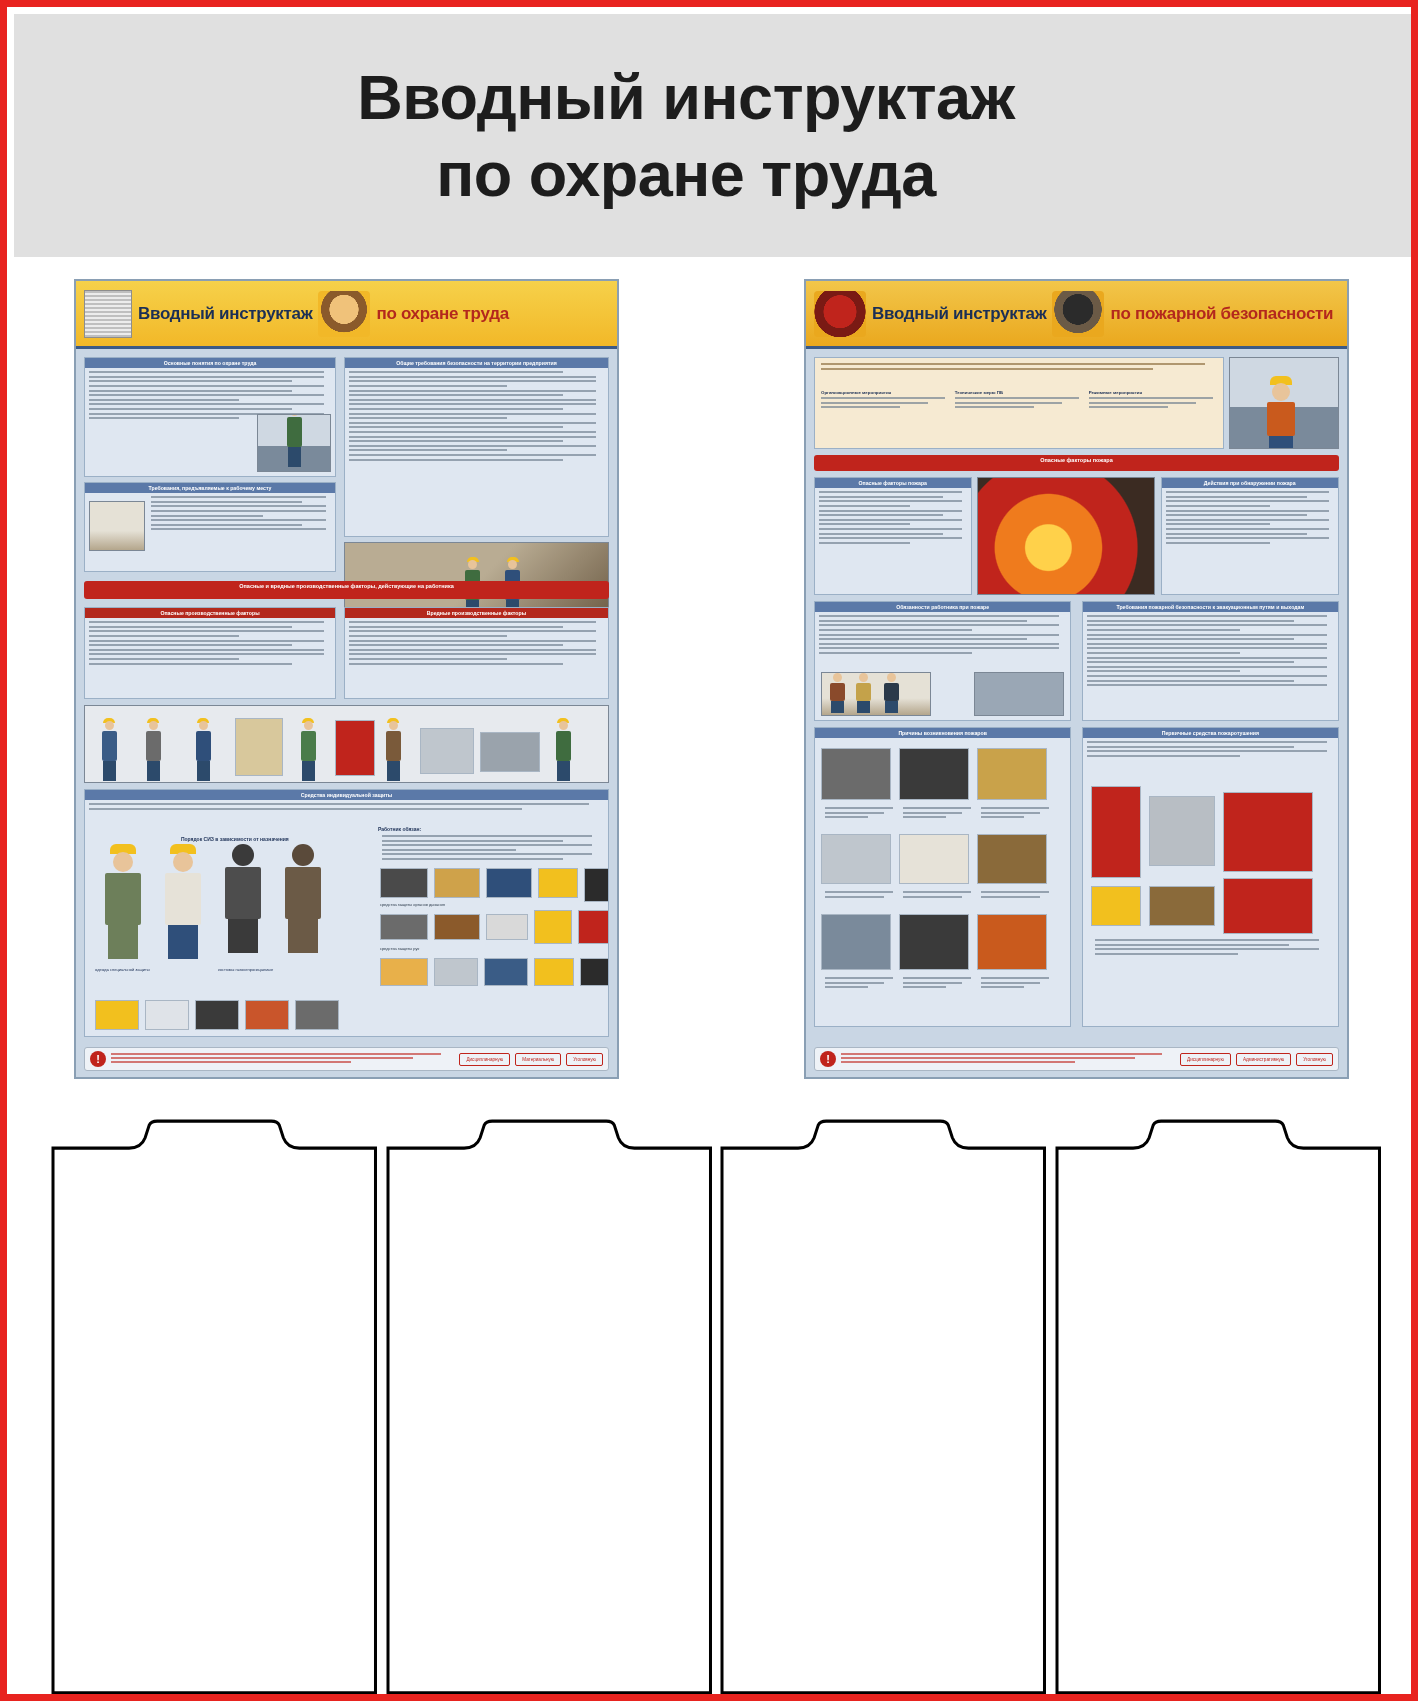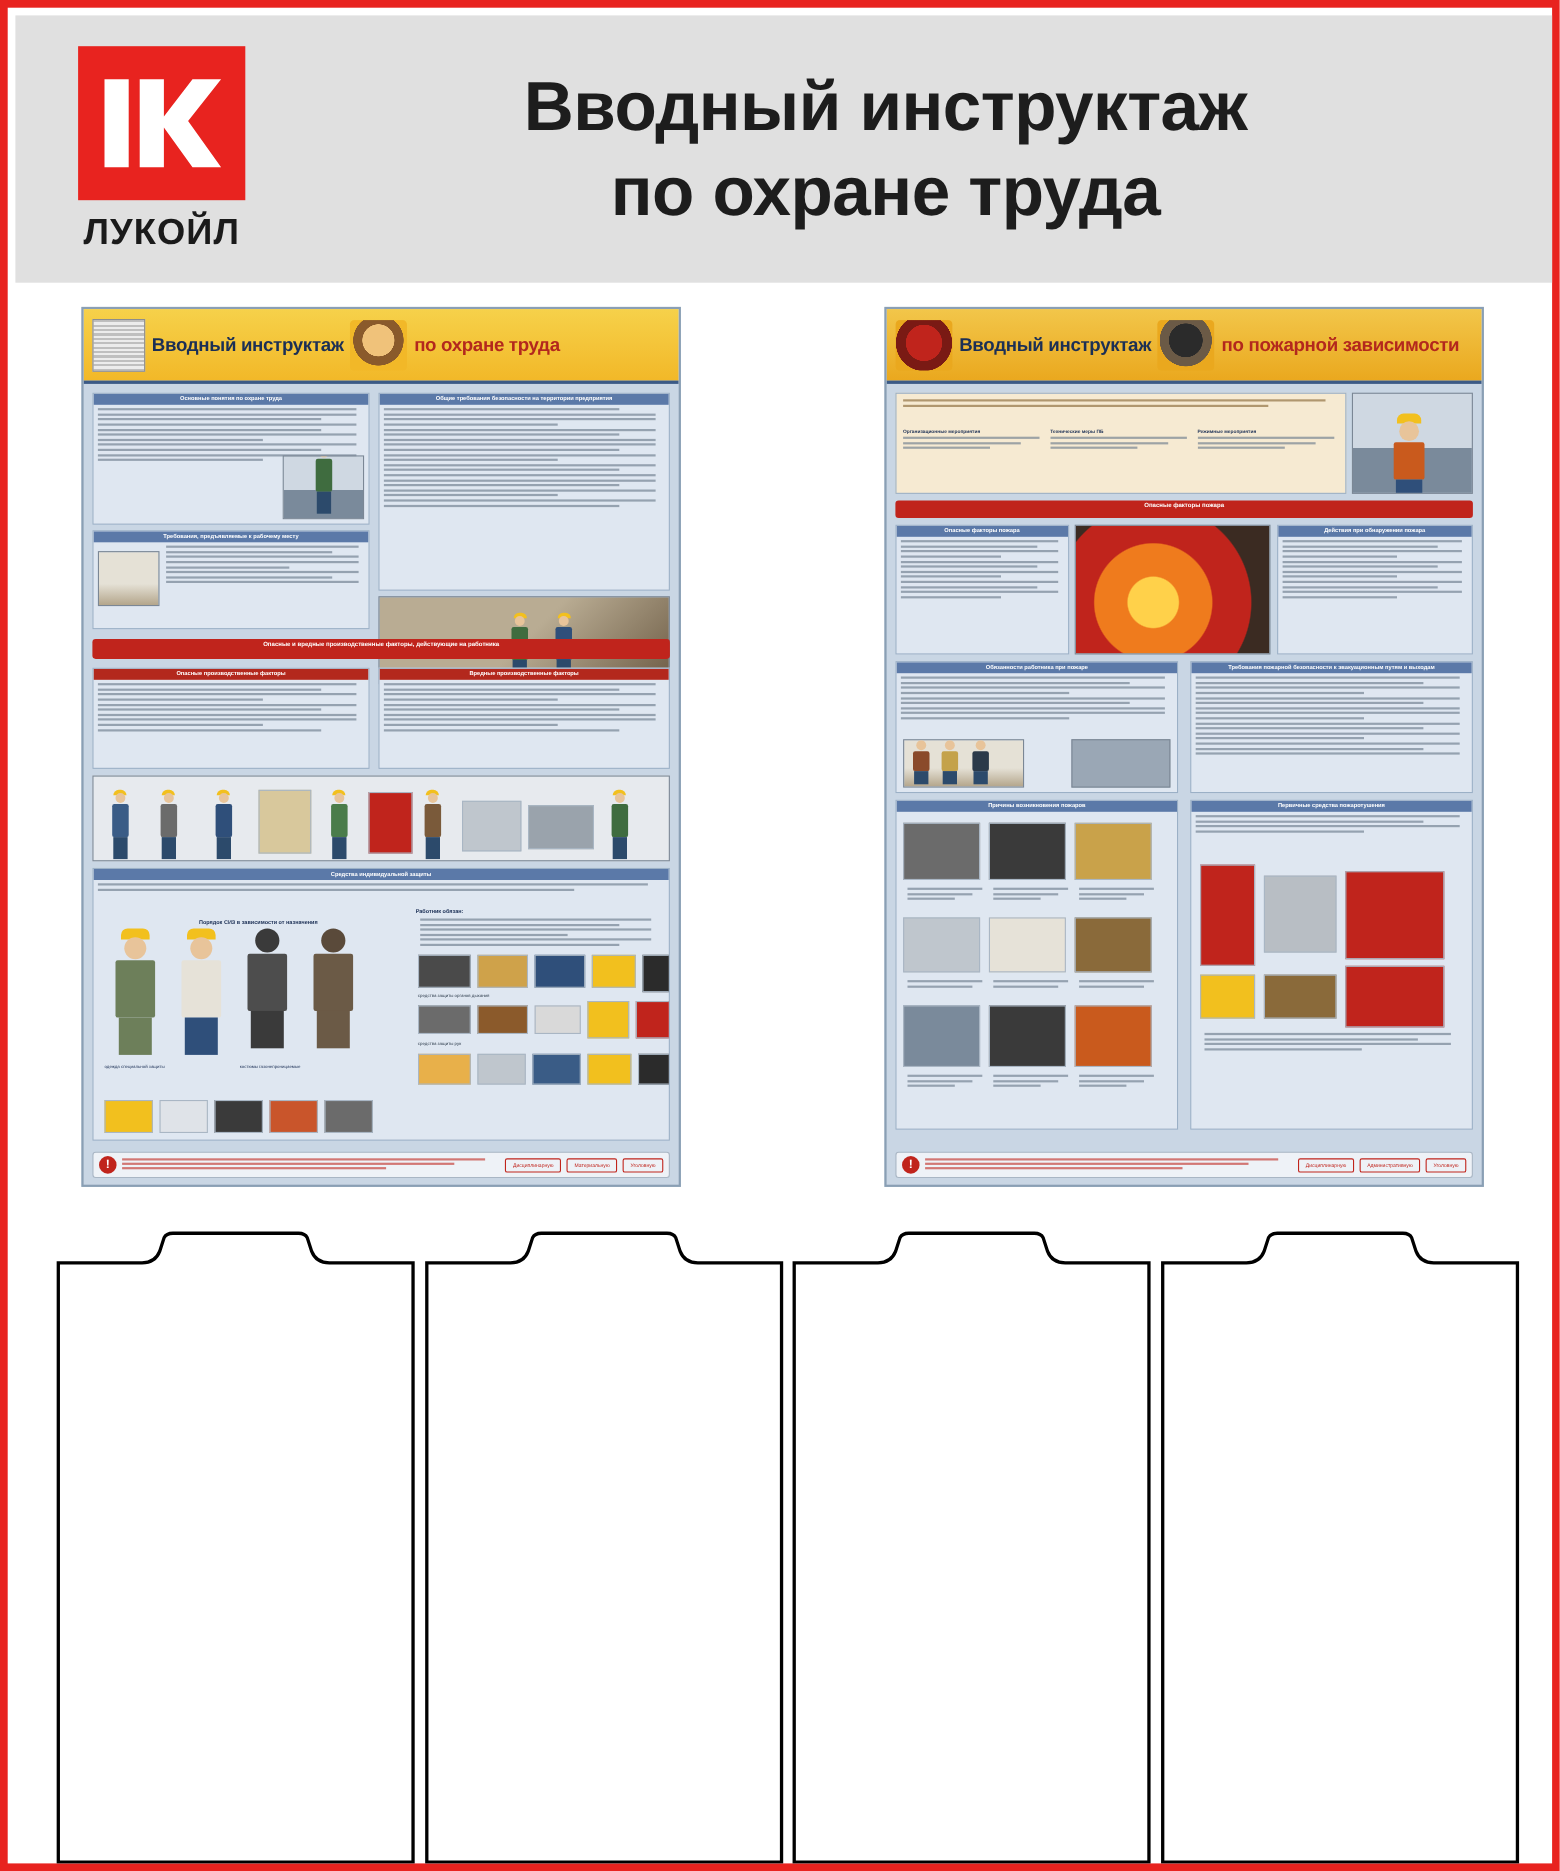--- a/index.html
+++ b/index.html
@@ -244,29 +244,20 @@
     position: relative;
   }
   .pocket svg { display: block; width: 100%; height: 100%; }
 </style>
 </head>
 <body>
 
 <div class="board">
 
   <div class="header">
-    <div class="logo-wrap">
-      <div class="logo-mark">
-        <svg width="120" height="92" viewBox="0 0 120 92" aria-hidden="true">
-          <path d="M8 6 L8 86 L30 86 L30 6 Z" fill="#ffffff"></path>
-          <path d="M40 6 L62 6 L62 40 L88 6 L114 6 L84 44 L114 86 L88 86 L62 50 L62 86 L40 86 Z" fill="#ffffff"></path>
-        </svg>
-      </div>
-      <div class="logo-text">ЛУКОЙЛ</div>
-    </div>
     <div class="header-title">
       <div>Вводный инструктаж</div>
       <div>по охране труда</div>
     </div>
   </div>
 
   <div class="posters">
 
     <div class="poster left">
       <div class="p-band">
@@ -519,21 +510,21 @@
         <div class="chip">Материальную</div>
         <div class="chip">Уголовную</div>
       </div>
     </div>
 
     <div class="poster right">
       <div class="p-band">
         <div class="face" style="background:radial-gradient(circle at 50% 45%, #c0241c 0 45%, #7a1a14 46% 70%, transparent 71%), #eaa81e"></div>
         <div class="band-txt">Вводный инструктаж</div>
         <div class="face" style="background:radial-gradient(circle at 50% 40%, #2b2b2b 0 40%, #6b5a46 41% 62%, transparent 63%), #eaa81e"></div>
-        <div class="band-txt red">по  пожарной зависимости</div>
+        <div class="band-txt red">по  пожарной безопасности</div>
       </div>
 
       <div class="p-body">
 
         <div class="blk" style="left:0;top:0;width:78%;height:92px;background:#f6ead2">
           <div class="lines" style="padding:5px 6px">
             <i class="l" style="background:#8a6a3a"></i>
               <i class="m" style="background:#8a6a3a"></i>
           </div>
           <div style="position:absolute;left:6px;top:32px;right:6px;display:flex;gap:6px">

